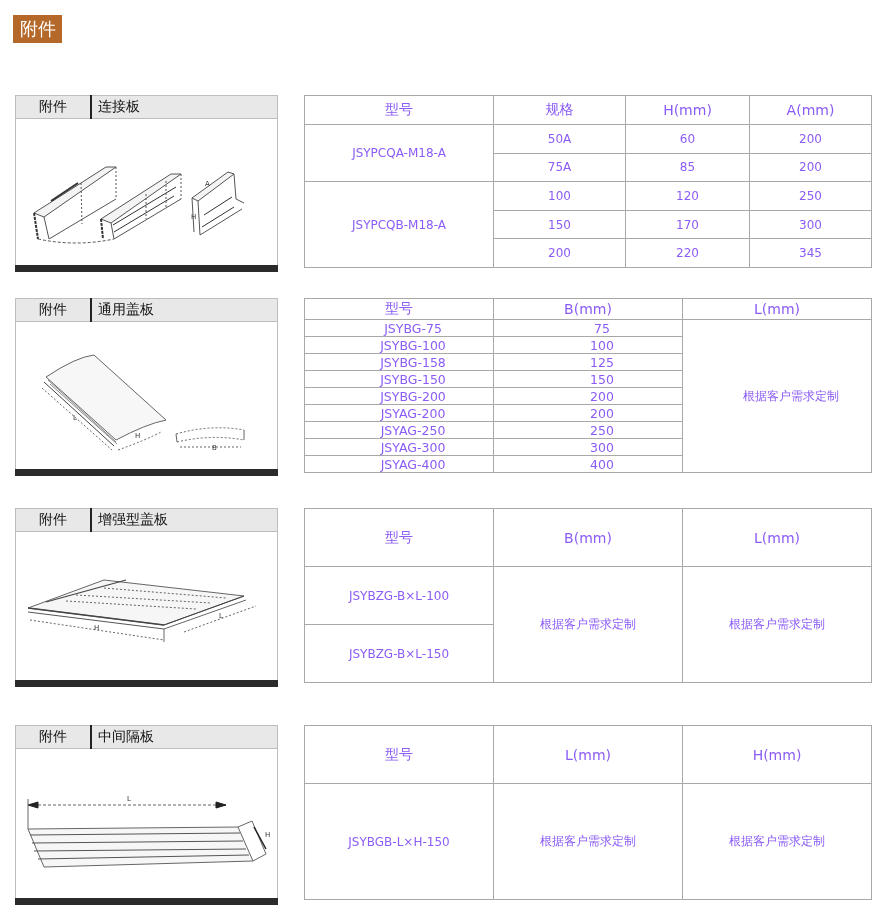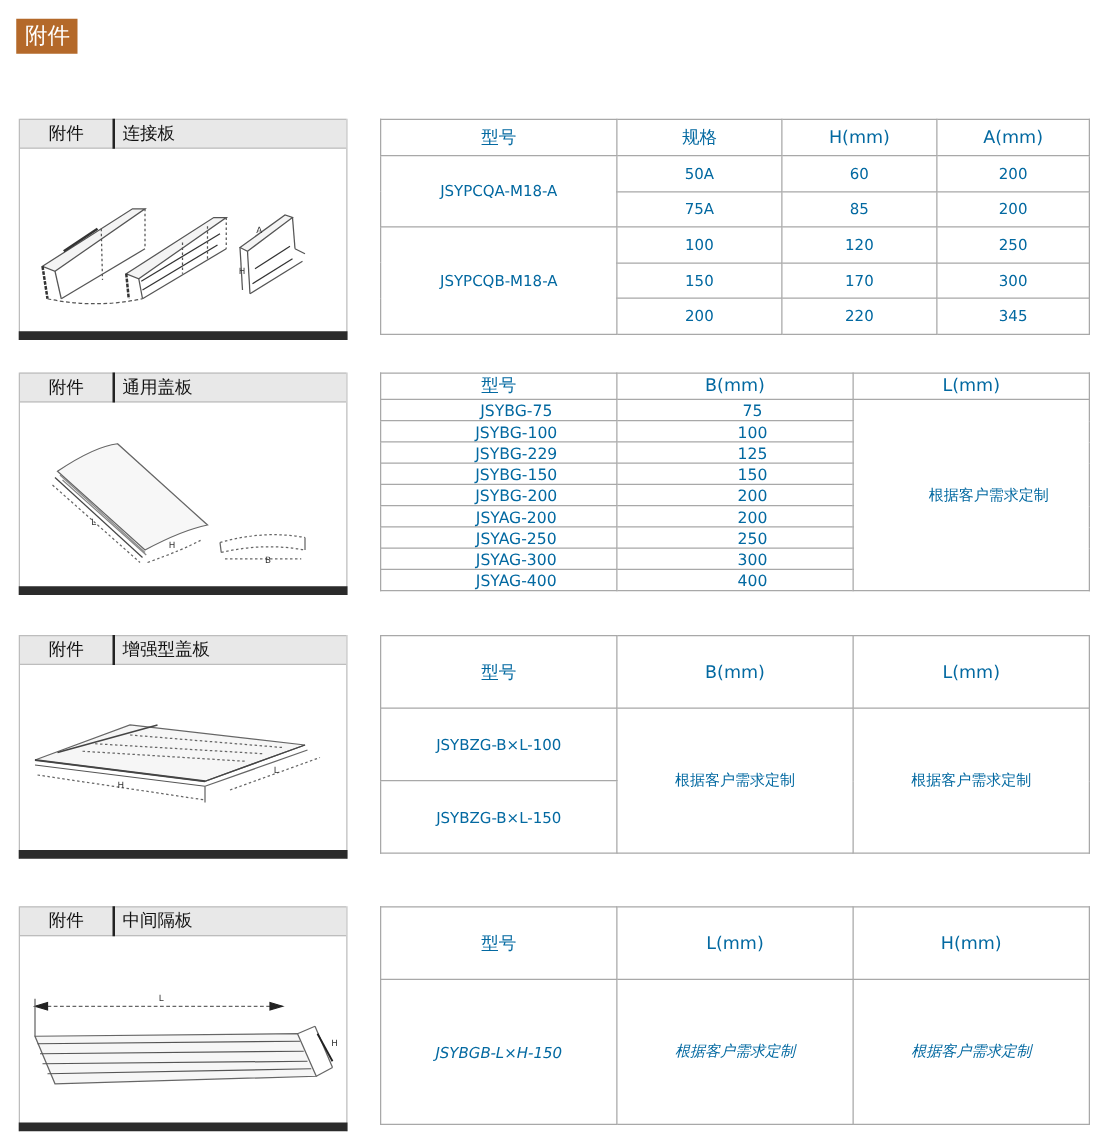--- a/index.html
+++ b/index.html
@@ -24,34 +24,34 @@
   .panel-header .cat { width: 74px; text-align: center; }
   .panel-header .sep { width: 2px; height: 24px; background: #222; }
   .panel-header .name { padding-left: 6px; }
   .panel-body { position: relative; }
   .panel-foot { position: absolute; left: -1px; right: -1px; bottom: 0; height: 7px; background: #2b2b2b; }
   .panel-body svg { position: absolute; left: 0; top: 0; }
 
   table.spec {
     position: absolute; left: 304px; width: 567px;
     border-collapse: collapse; table-layout: fixed;
-    font-size: 12px; color: #0369a1;
+    font-size: 12px; color: #8b5cf6;
   }
   table.spec td, table.spec th {
     border: 1px solid #a8a8a8; text-align: center; vertical-align: middle; font-weight: normal;
   }
   table.spec th { font-size: 14px; }
   .t1 th { height: 29px; }
   .t1 td { height: 28.6px; margin-top: 34px; }
   .t2 th { height: 21px; font-size: 14px; }
   .t2 td { height: 17px; font-size: 12.5px; line-height: 15px; padding-left: 28px; }
   .t3 th { height: 58px; }
   .t3 td.m { height: 58px; }
   .t4 th { height: 58px; }
-  .t4 td { height: 116px; font-style: italic; }
+  .t4 td { height: 116px; }
 </style>
 </head>
 <body>
 
 <div class="title-tag">附件</div>
 
 <div class="panel" style="top:95px; height:177px;">
   <div class="panel-header">
     <span class="cat">附件</span>
     <span class="sep"></span>
@@ -184,21 +184,21 @@
   <tr>
     <td>JSYBG-75</td>
     <td>75</td>
     <td rowspan="9" style="font-size:12px">根据客户需求定制</td>
   </tr>
   <tr>
     <td>JSYBG-100</td>
     <td>100</td>
   </tr>
   <tr>
-    <td>JSYBG-229</td>
+    <td>JSYBG-158</td>
     <td>125</td>
   </tr>
   <tr>
     <td>JSYBG-150</td>
     <td>150</td>
   </tr>
   <tr>
     <td>JSYBG-200</td>
     <td>200</td>
   </tr>

